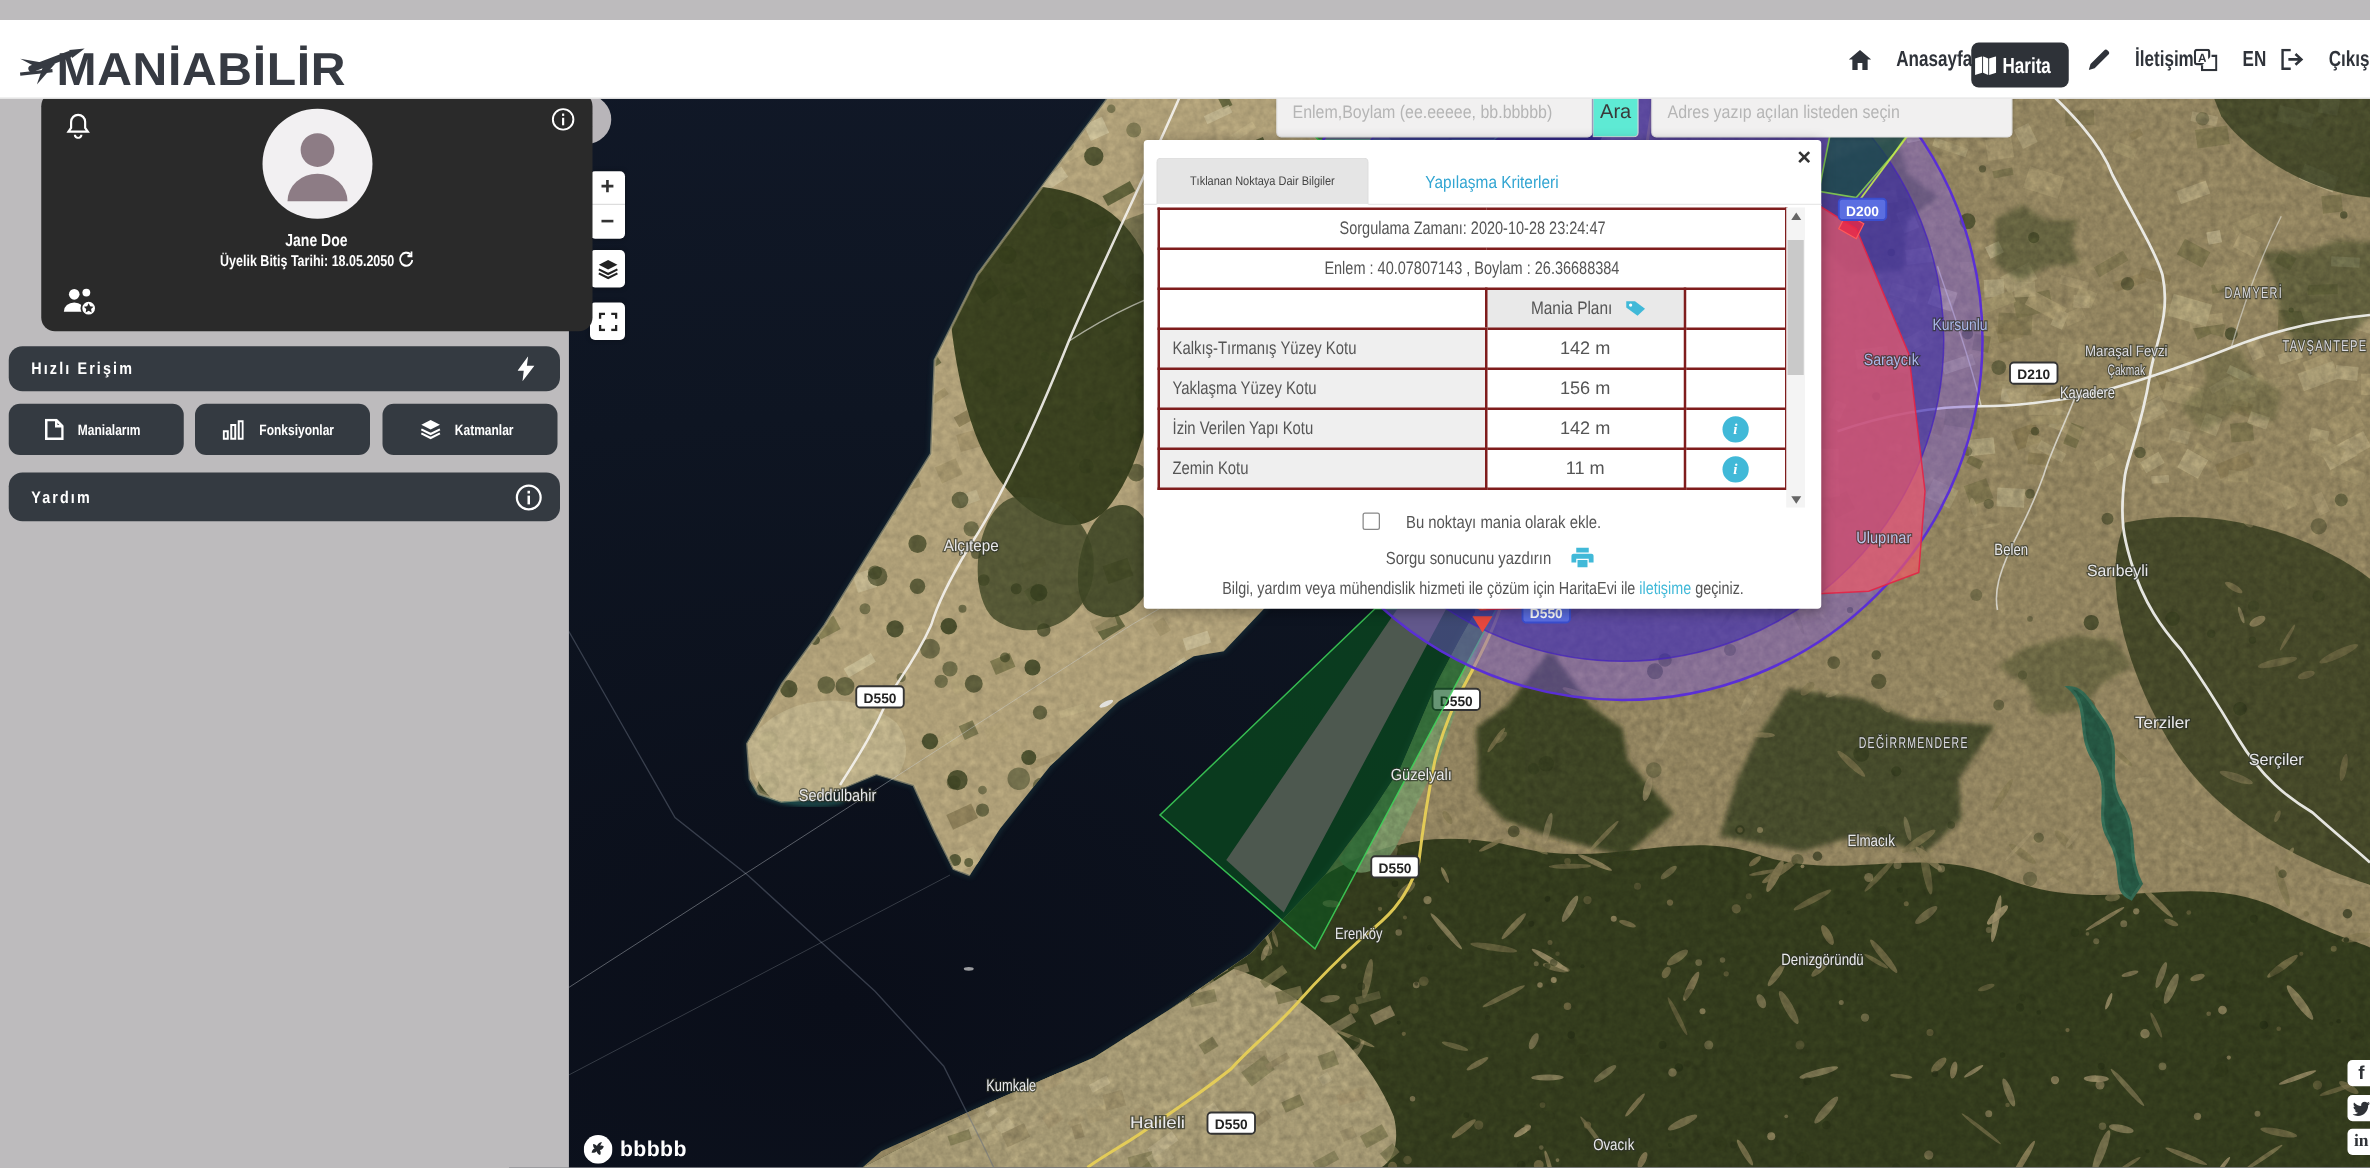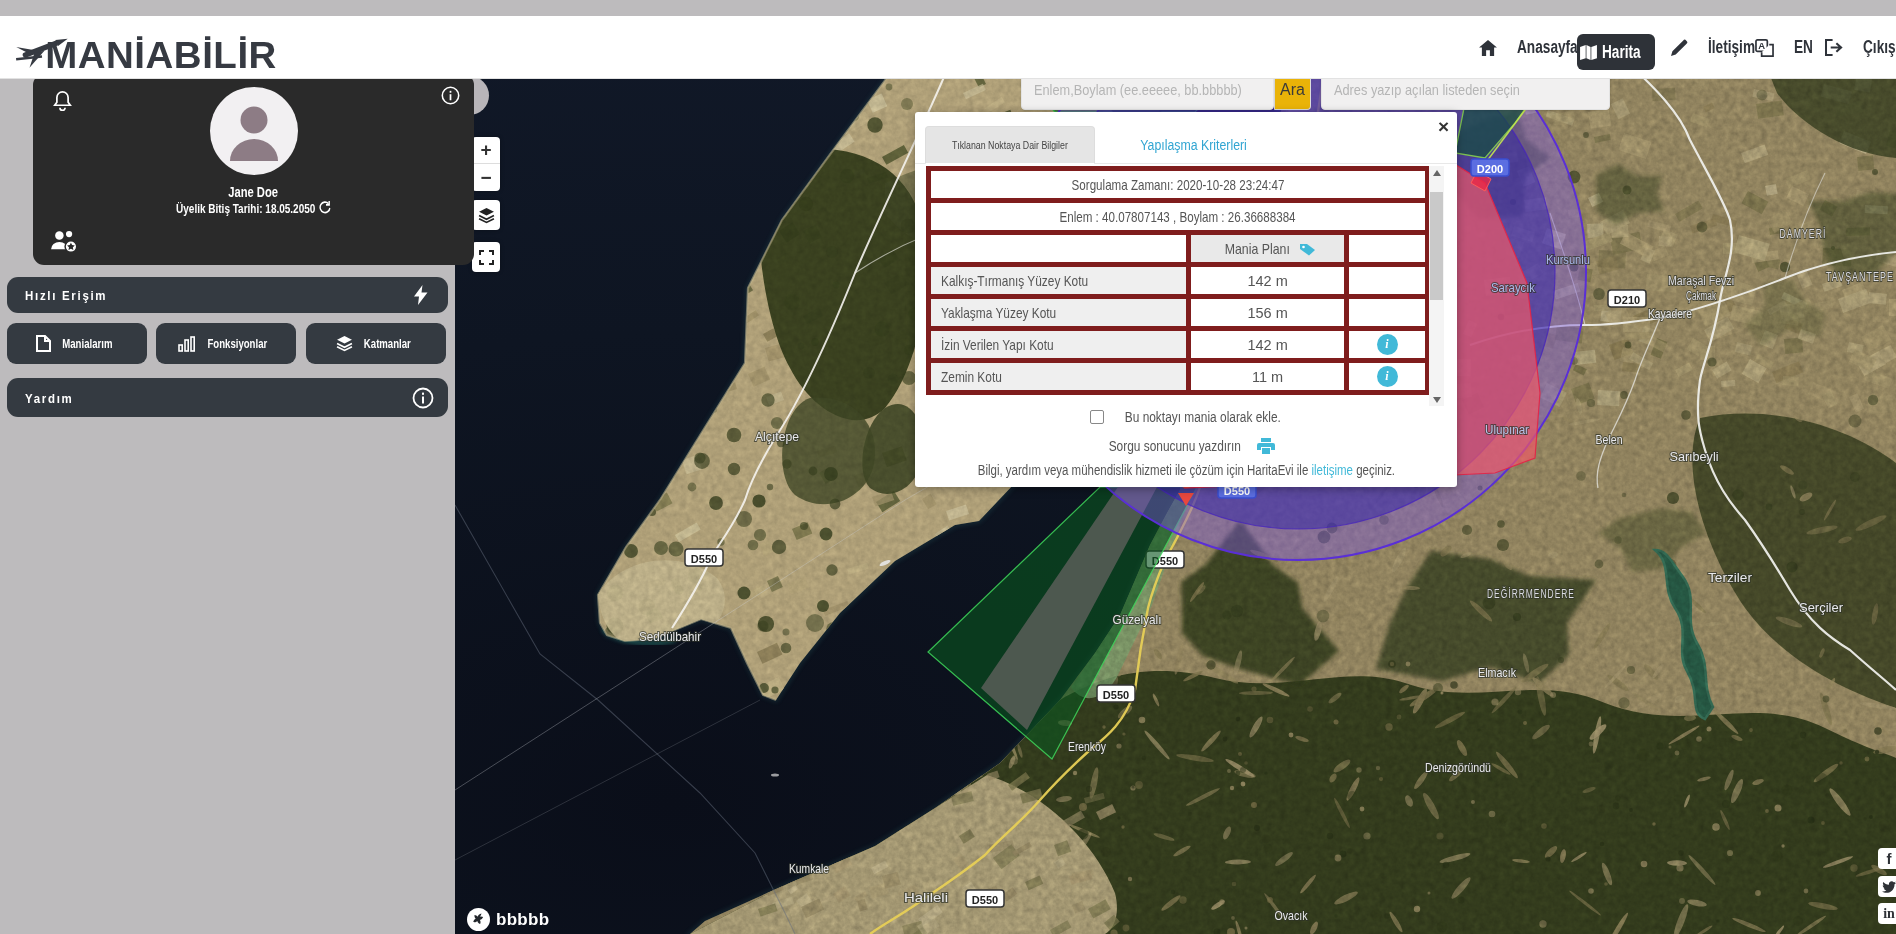--- a/index.html
+++ b/index.html
@@ -41,38 +41,38 @@
   font-size:19px;font-weight:bold;color:#333;}
 #zoomctl .zi:first-child{border-bottom:1px solid #ddd;}
 #lyrctl{left:17px;top:137px;width:28px;height:30px;display:flex;align-items:center;justify-content:center;}
 #fsctl{left:17px;top:179px;width:28px;height:30px;display:flex;align-items:center;justify-content:center;}
 #collapse{position:absolute;left:-5px;top:13px;width:39px;height:39px;border-radius:50%;
   background:rgba(190,187,190,.97);z-index:31;display:flex;align-items:center;justify-content:center;}
 
 .srch{position:absolute;top:7px;height:40px;background:#f1f0f0;border:1px solid #e3e3e3;
   border-radius:4px;box-shadow:0 1px 3px rgba(0,0,0,.15);color:#b5b5b5;font-size:14.5px;
   display:flex;align-items:center;padding-left:12px;z-index:28;white-space:nowrap;overflow:hidden;}
-#ara{position:absolute;left:819px;top:7px;width:37px;height:40px;background:#eab308;
+#ara{position:absolute;left:819px;top:7px;width:37px;height:40px;background:#5eead4;
   border:1px solid #dcdcdc;border-left:1px solid #d5d5d5;border-radius:0 4px 4px 0;color:#3a3a3a;
   font-size:16px;display:flex;align-items:center;justify-content:center;z-index:29;}
 #dropdown{position:absolute;left:1166px;top:7px;width:269px;height:40px;background:#fff;
   border-radius:3px;box-shadow:0 1px 3px rgba(0,0,0,.2);color:#3c3c3c;font-size:13.5px;
   display:flex;align-items:center;padding:0 9px;z-index:28;white-space:nowrap;}
 
 #popup{position:absolute;left:915px;top:112px;width:542px;height:375px;background:#fff;
   border-radius:3px;box-shadow:0 2px 10px rgba(0,0,0,.35);z-index:40;font-size:15px;color:#555;}
 #pclose{position:absolute;right:8px;top:4px;font-size:19px;color:#333;font-weight:bold;}
 #tab1{position:absolute;left:10px;top:14px;width:170px;height:38px;border:1px solid #ddd;
   border-bottom:1px solid #fff;border-radius:4px 4px 0 0;display:flex;align-items:center;
   justify-content:center;color:#444;background:#e5e5e5;z-index:2;font-size:10px;white-space:nowrap;}
 #tabline{position:absolute;left:0px;top:51px;width:542px;height:1px;background:#e8e8e8;}
 #tab2{position:absolute;left:199px;top:14px;width:160px;height:38px;display:flex;align-items:center;
   justify-content:center;color:#31a5d2;font-size:14px;white-space:nowrap;}
 table#ptab{position:absolute;left:11px;top:54px;width:504px;border-collapse:collapse;font-size:14.5px;color:#555;}
-#ptab td{border:5px solid #7f1d1d;height:32px;text-align:center;padding:0;}
+#ptab td{border:2px solid #7f1d1d;height:32px;text-align:center;padding:0;}
 #ptab td.lc{width:257px;text-align:left;padding-left:10px;background:#efefef;}
 #ptab td.mc{width:156px;}
 #ptab td.rc{width:80px;}
 .inf{display:inline-block;width:21px;height:21px;border-radius:50%;background:#41b9d8;color:#fff;
   font-size:12px;font-weight:bold;text-align:center;line-height:21px;vertical-align:middle;font-family:"Liberation Serif",serif;font-style:italic;}
 #pscroll{position:absolute;left:514px;top:54px;width:15px;height:240px;background:#f4f4f4;}
 #pthumb{position:absolute;left:1px;top:26px;width:13px;height:108px;background:#c9c9c9;}
 .parr{position:absolute;left:0;width:15px;height:14px;}
 .parr i{position:absolute;left:3.5px;display:block;width:0;height:0;border-left:4px solid transparent;border-right:4px solid transparent;}
 .parr.up i{top:4px;border-bottom:6px solid #666;}

